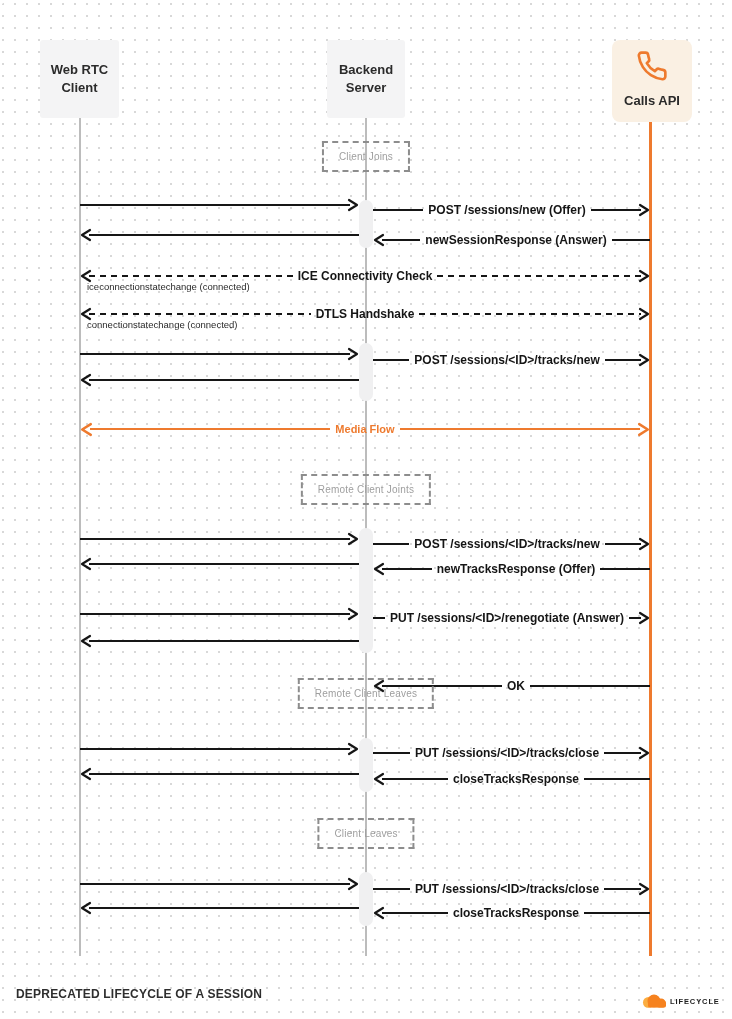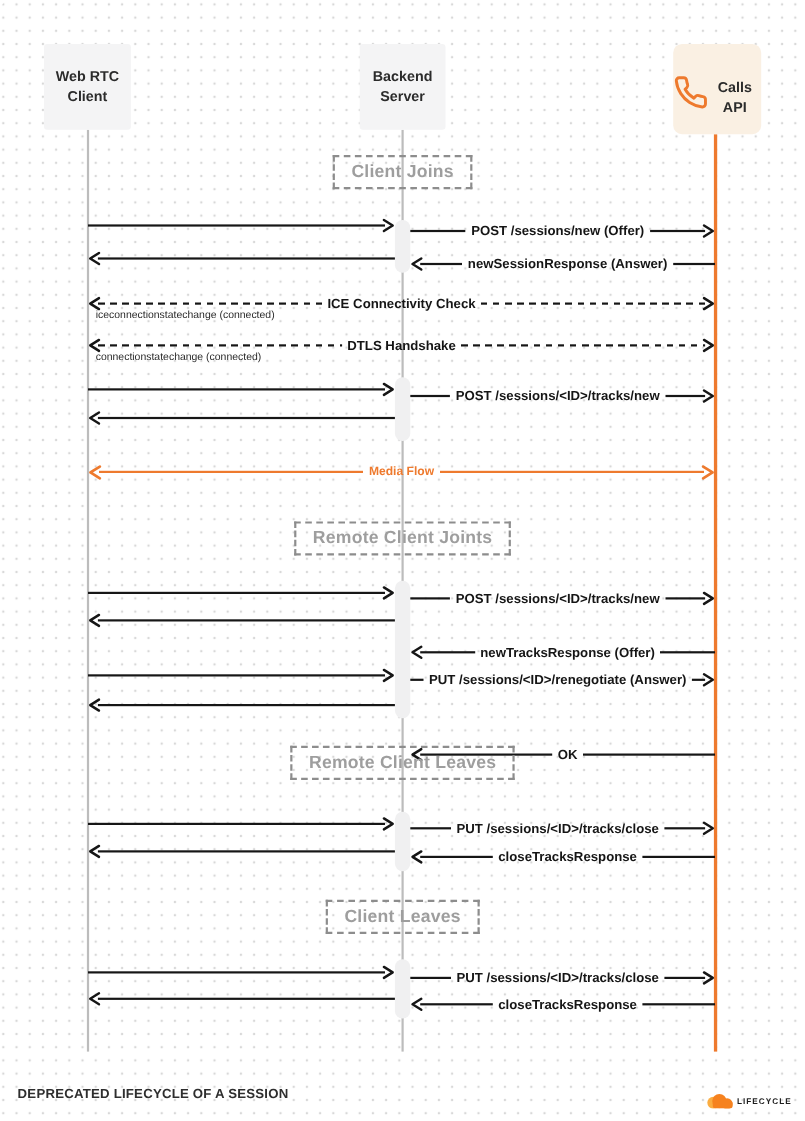--- a/index.html
+++ b/index.html
@@ -14,21 +14,21 @@
   
   .lifeline{position:absolute;width:2px;background:#bcbcbc;z-index:1;}
   .lifeline.orange{background:#ee7a2e;width:3px;z-index:1;}
   
   .bar{position:absolute;left:359px;width:14px;background:#f0f0f1;border-radius:7px;z-index:2;}
   
   .actor{position:absolute;top:40px;display:flex;align-items:center;justify-content:center;
     background:#f4f4f5;border-radius:3px;z-index:5;}
   .actor .alabel{font-size:13px;font-weight:700;color:#2b2b2b;text-align:center;
     line-height:1.35;white-space:pre-line;}
-  .actor.calls{background:#faf0e3;border-radius:8px;justify-content:flex-start;
+  .actor.calls{background:#faf0e3;border-radius:8px;flex-direction:column;justify-content:flex-start;
     padding-top:10px;box-sizing:border-box;}
   .actor.calls .alabel{margin-top:6px;}
   
   .seg{position:absolute;height:16px;display:flex;align-items:center;z-index:3;}
   .sl{left:80px;width:279px;}
   .sr{left:373px;width:277px;}
   .sf{left:80px;width:570px;}
   .ln{flex:1;height:2px;background:#161616;min-width:4px;}
   .ln.dash{background:repeating-linear-gradient(90deg,#161616 0 6px,transparent 6px 11px);}
   .ln.media{background:#ee7a2e;height:2.6px;}
@@ -36,21 +36,21 @@
   .lbl.media{color:#ee7a2e;font-size:11px;}
   .chev{flex:0 0 auto;display:block;color:#161616;}
   .chev.media{color:#ee7a2e;}
   .chev.left{margin-right:-3px;}
   .chev.right{margin-left:-3px;}
   .note{position:absolute;left:7px;top:13px;font-size:9.5px;font-weight:400;color:#2a2a2a;white-space:nowrap;}
   
   .phase{position:absolute;left:366px;transform:translateX(-50%);height:31px;box-sizing:border-box;
     border:2px dashed #8d8d8d;display:flex;align-items:center;justify-content:center;
     padding:0 15px;z-index:4;}
-  .phase .plabel{font-size:16px;font-weight:700;color:#9e9e9e;white-space:nowrap;letter-spacing:.2px;}
+  .phase .plabel{font-size:10px;font-weight:400;color:#9e9e9e;white-space:nowrap;letter-spacing:.2px;}
   
   .footer-title{position:absolute;left:16px;top:987px;font-size:12px;font-weight:700;color:#2e2e2e;
     letter-spacing:.2px;z-index:6;}
   .brand{position:absolute;left:641px;top:993px;display:flex;align-items:center;gap:3px;z-index:6;}
   .brand .wordmark{font-size:7.5px;font-weight:700;color:#1d1d1d;letter-spacing:.9px;}
 </style>
 </head>
 <body>
 
 <div id="canvas">
@@ -199,21 +199,21 @@
         <path d="M2 2 L10 7 L2 12" fill="none" stroke="currentColor" stroke-width="2.2" stroke-linecap="round" stroke-linejoin="round"></path>
       </svg>
   </div>
 
   <div class="seg sl" style="top:556px;">
     <svg class="chev left" width="12" height="14" viewBox="0 0 12 14">
         <path d="M10 2 L2 7 L10 12" fill="none" stroke="currentColor" stroke-width="2.2" stroke-linecap="round" stroke-linejoin="round"></path>
       </svg>
     <div class="ln"></div>
   </div>
-  <div class="seg sr" style="top:561px;margin-top:24px;">
+  <div class="seg sr" style="top:561px;">
     <svg class="chev left" width="12" height="14" viewBox="0 0 12 14">
         <path d="M10 2 L2 7 L10 12" fill="none" stroke="currentColor" stroke-width="2.2" stroke-linecap="round" stroke-linejoin="round"></path>
       </svg>
     <div class="ln"></div>
     <span class="lbl">newTracksResponse (Offer)</span>
     <div class="ln"></div>
   </div>
 
   <div class="seg sl" style="top:606px;">
     <div class="ln"></div>

